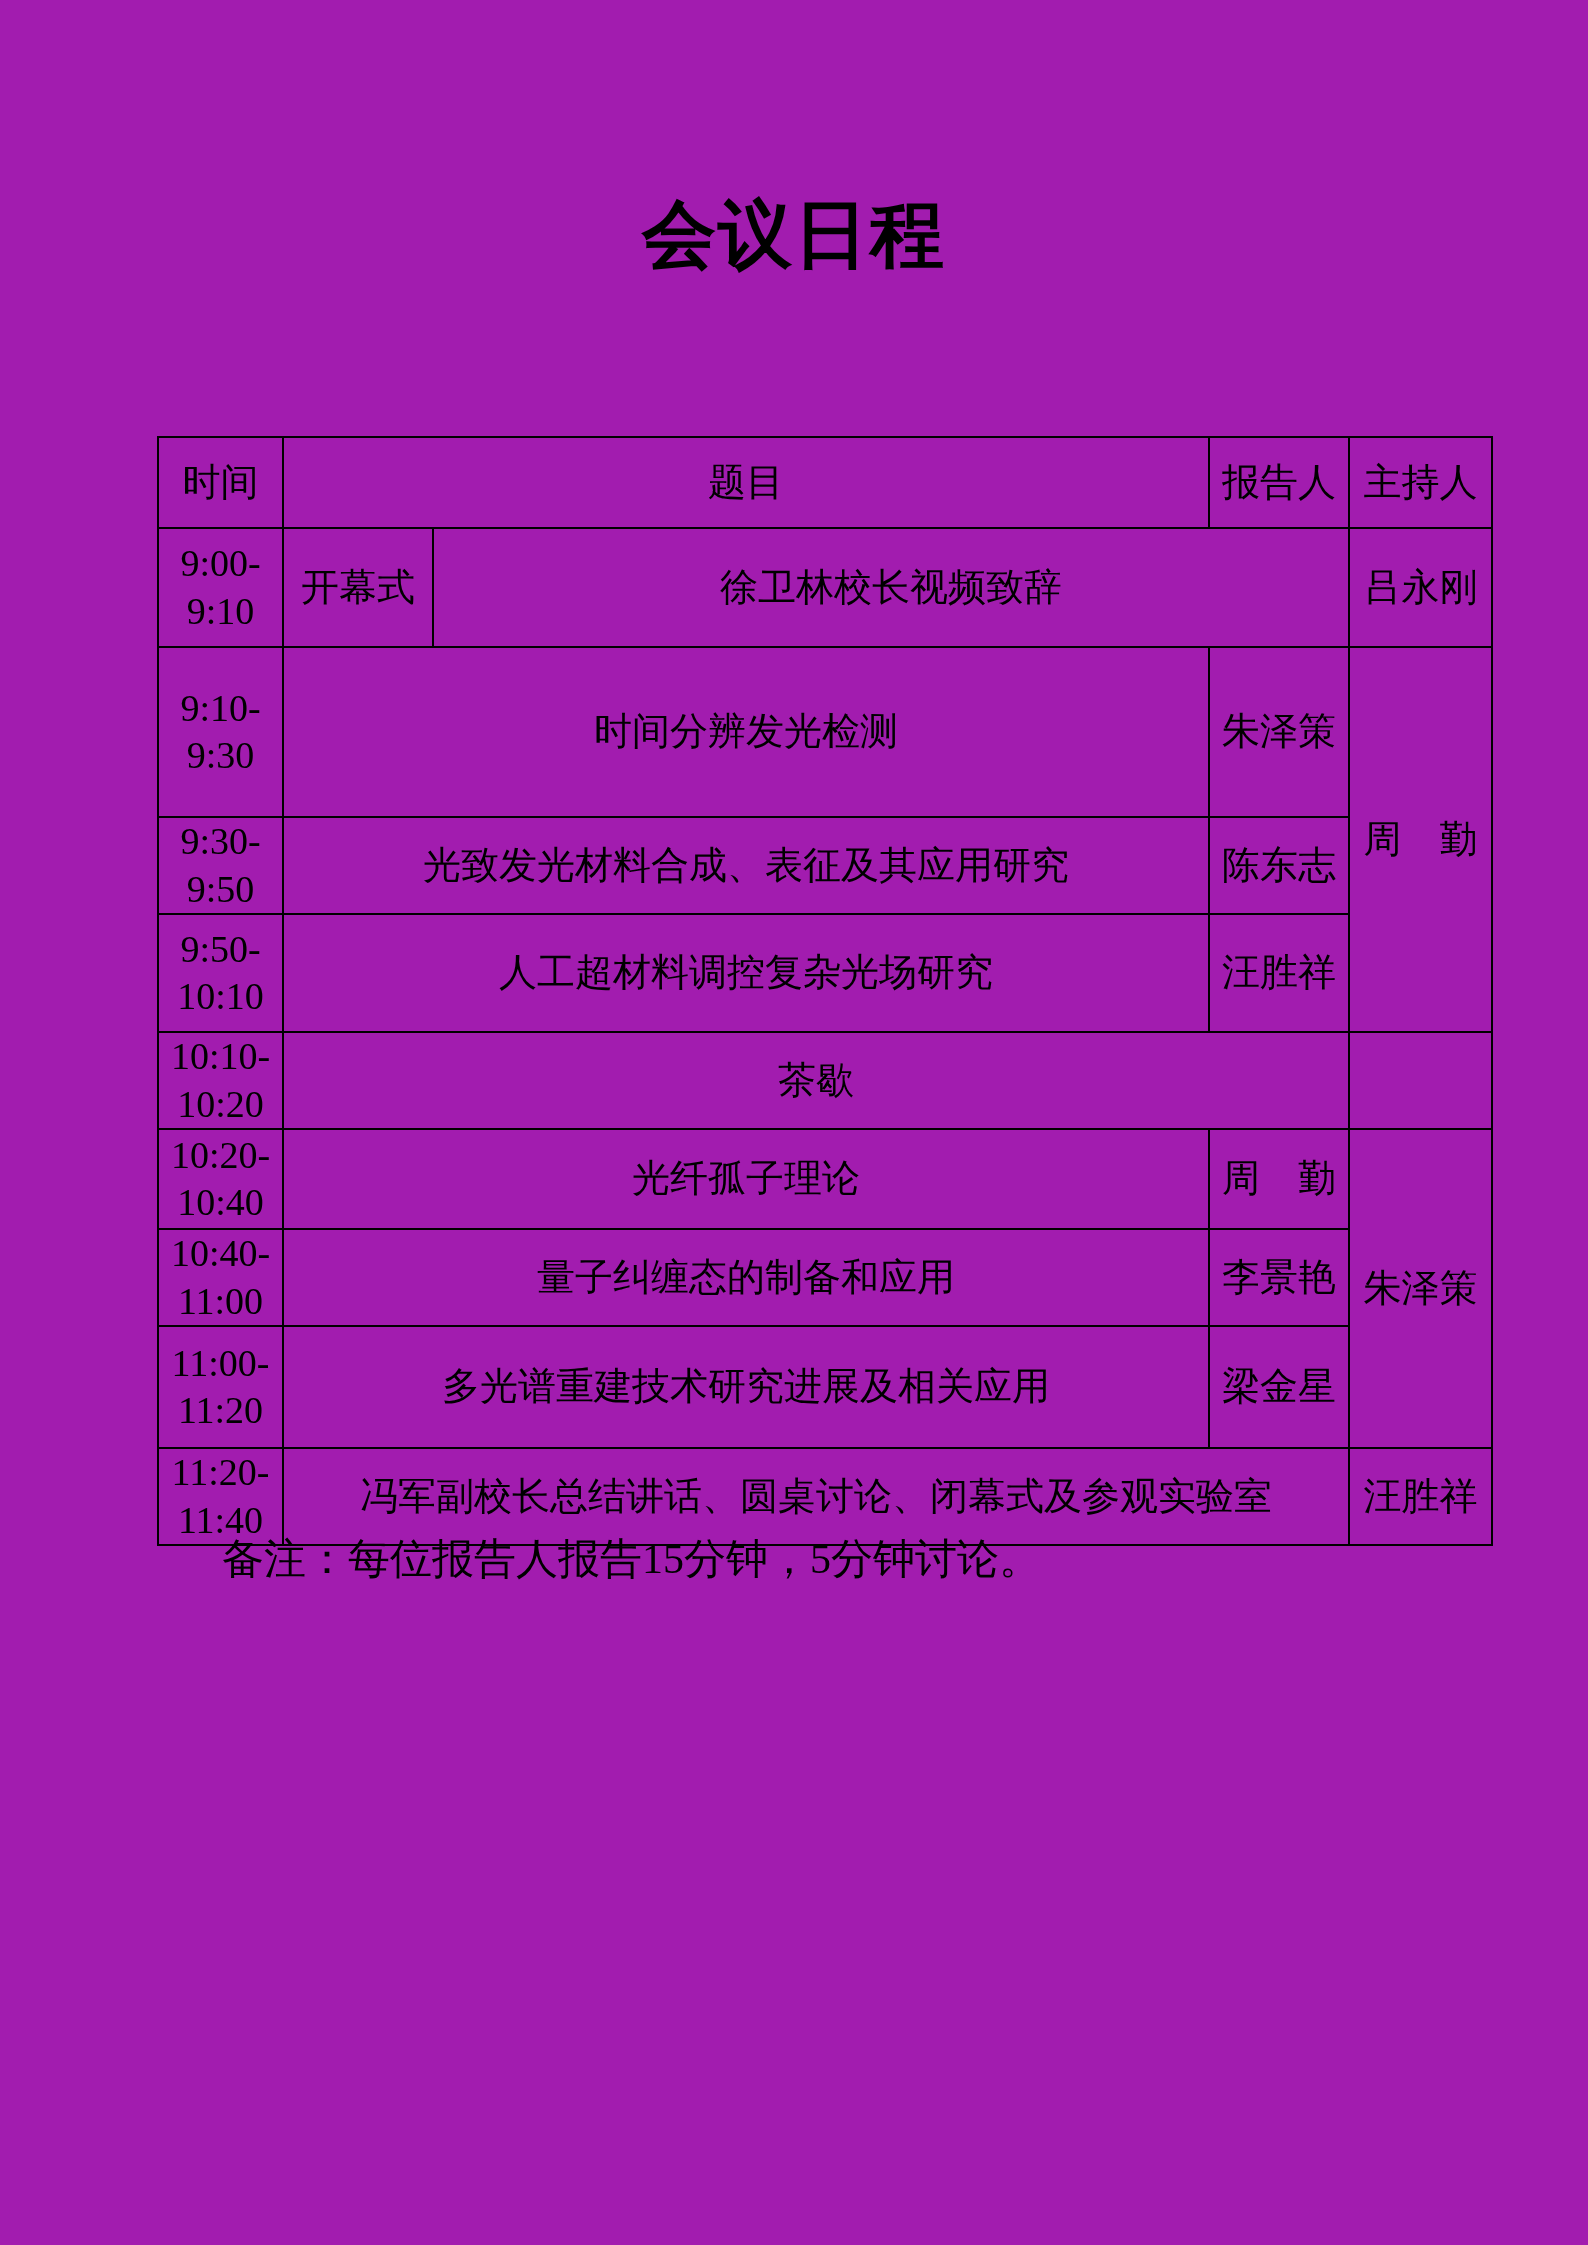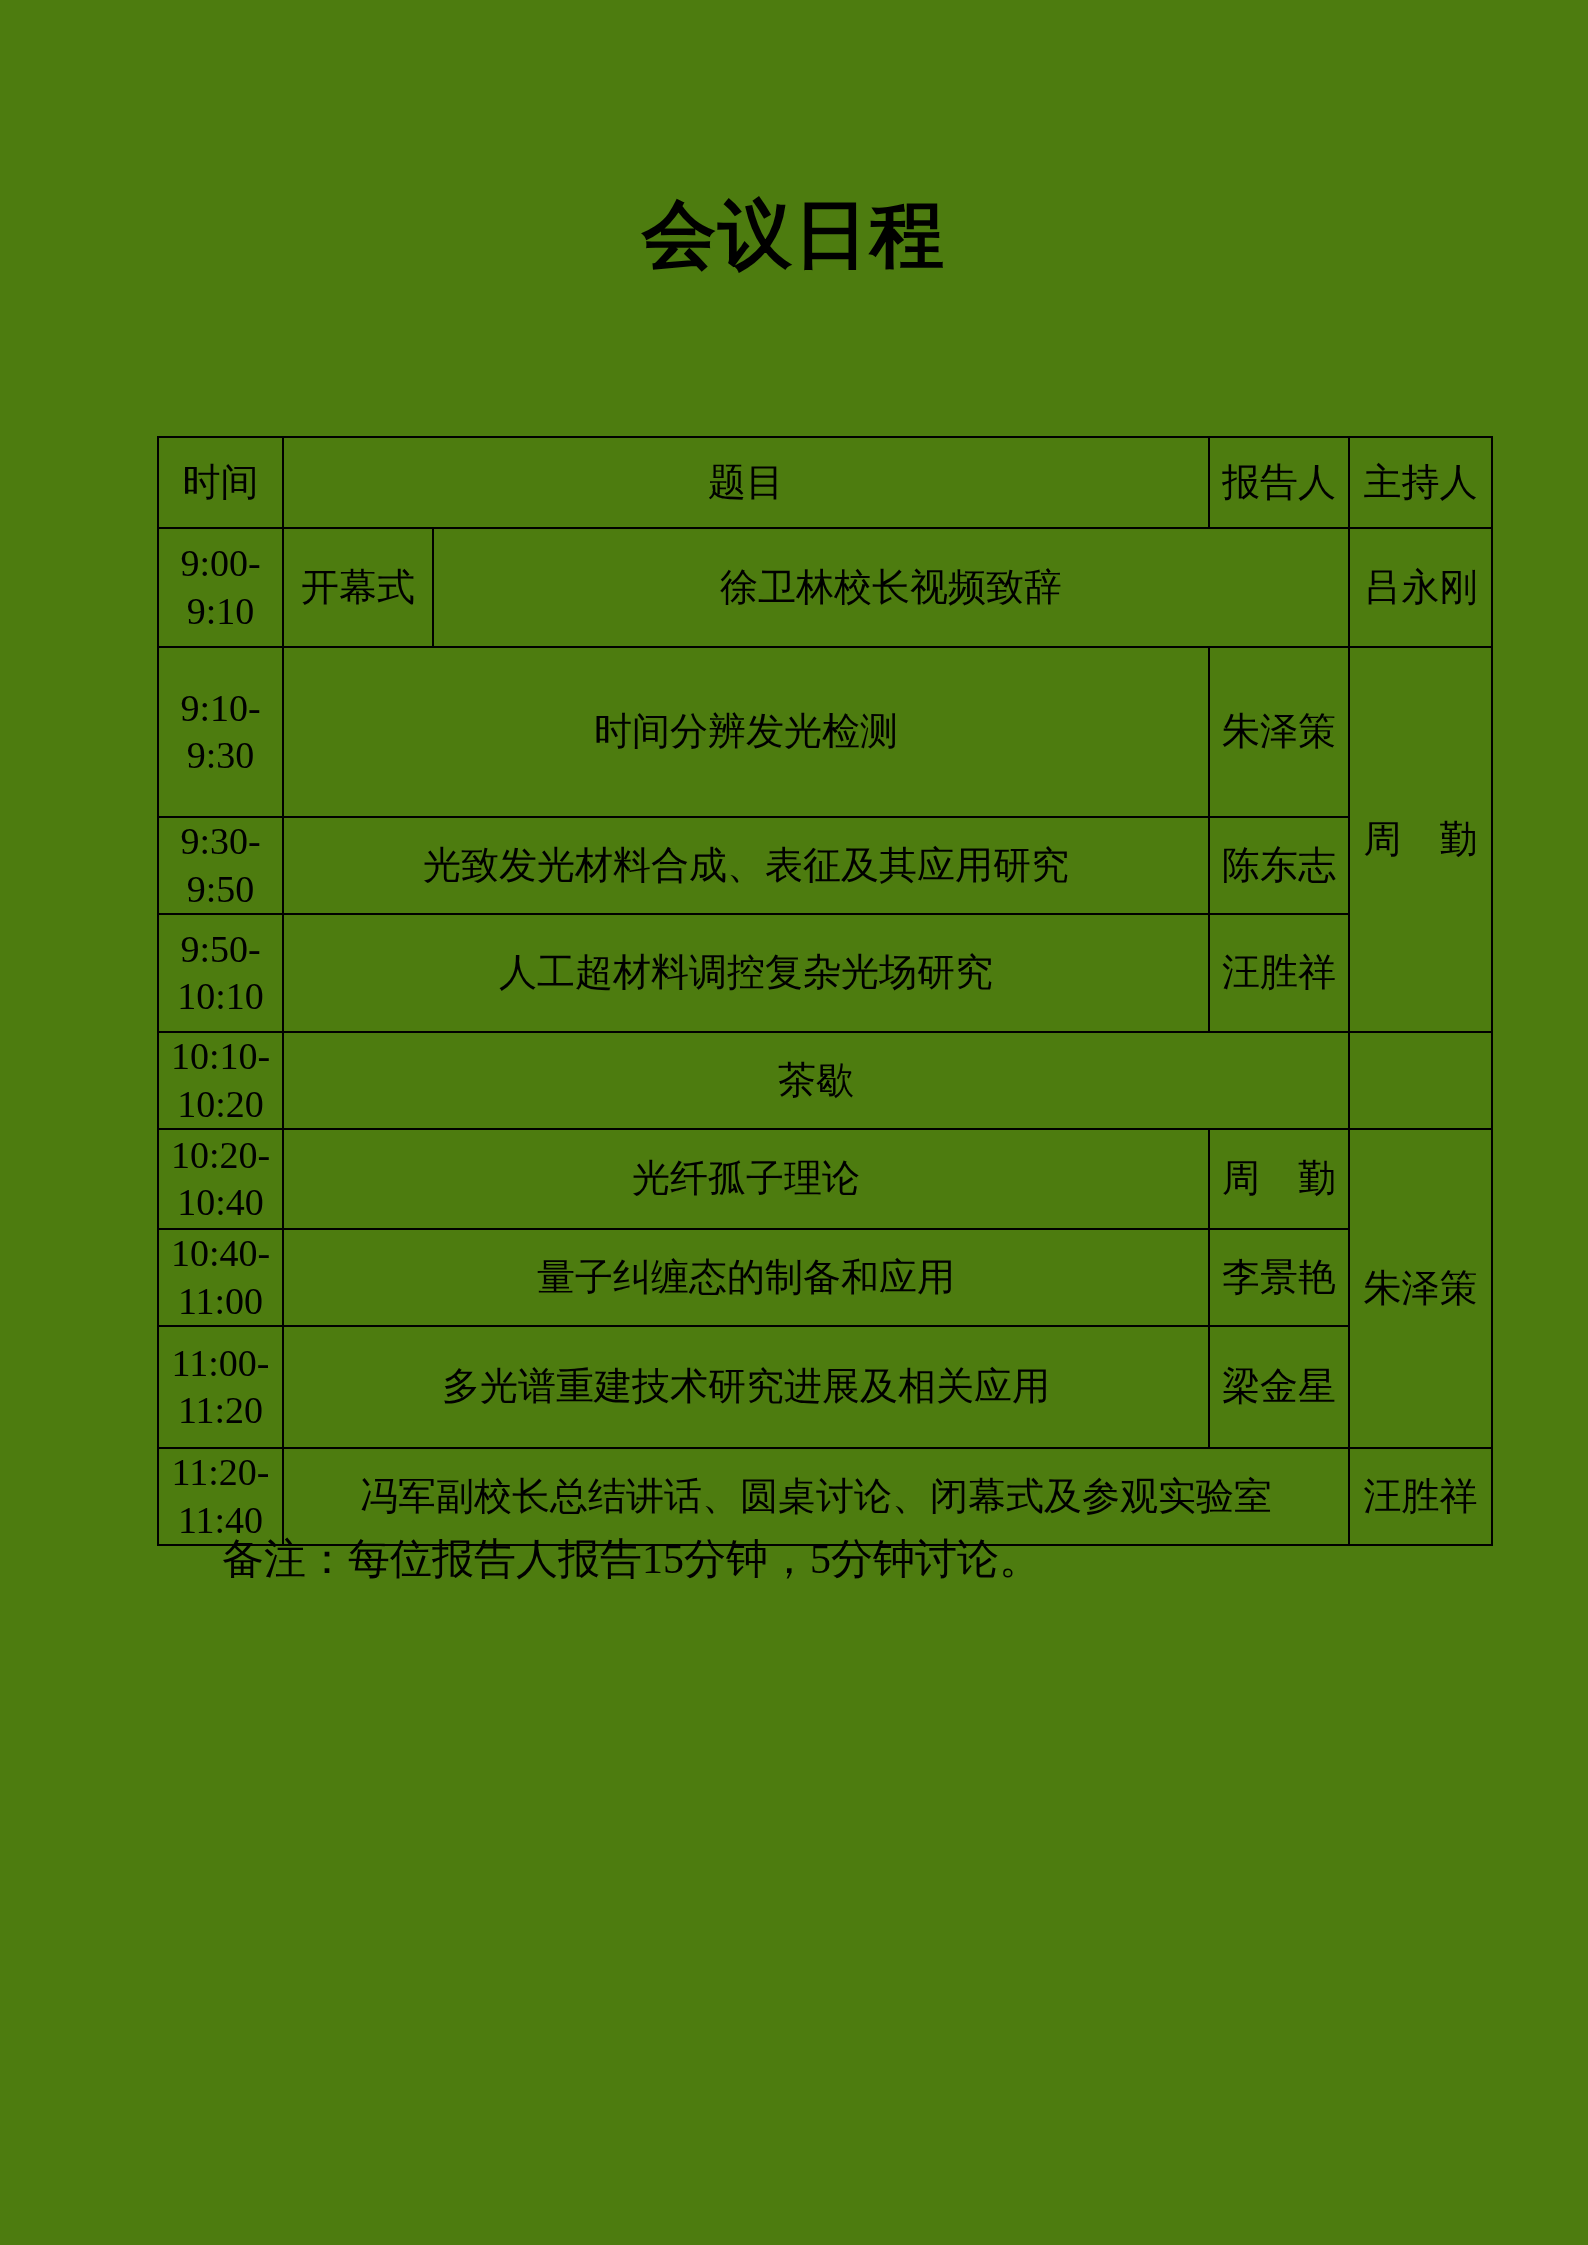--- a/index.html
+++ b/index.html
@@ -1,19 +1,19 @@
 <!DOCTYPE html>
 <html><head>
 <meta charset="utf-8">
 <style>
   html, body { margin:0; padding:0; background:#ffffff; }
   .page {
     position:relative;
     width:1588px; height:2245px;
-    background:#4d7c0f;
+    background:#a21caf;
     color:#000000;
     font-family:"Liberation Serif","DejaVu Serif",serif;
     overflow:hidden;
   }
   .doc-title {
     position:absolute;
     top:193px; left:0; width:100%;
     text-align:center;
     font-size:74px;
     font-weight:bold;

